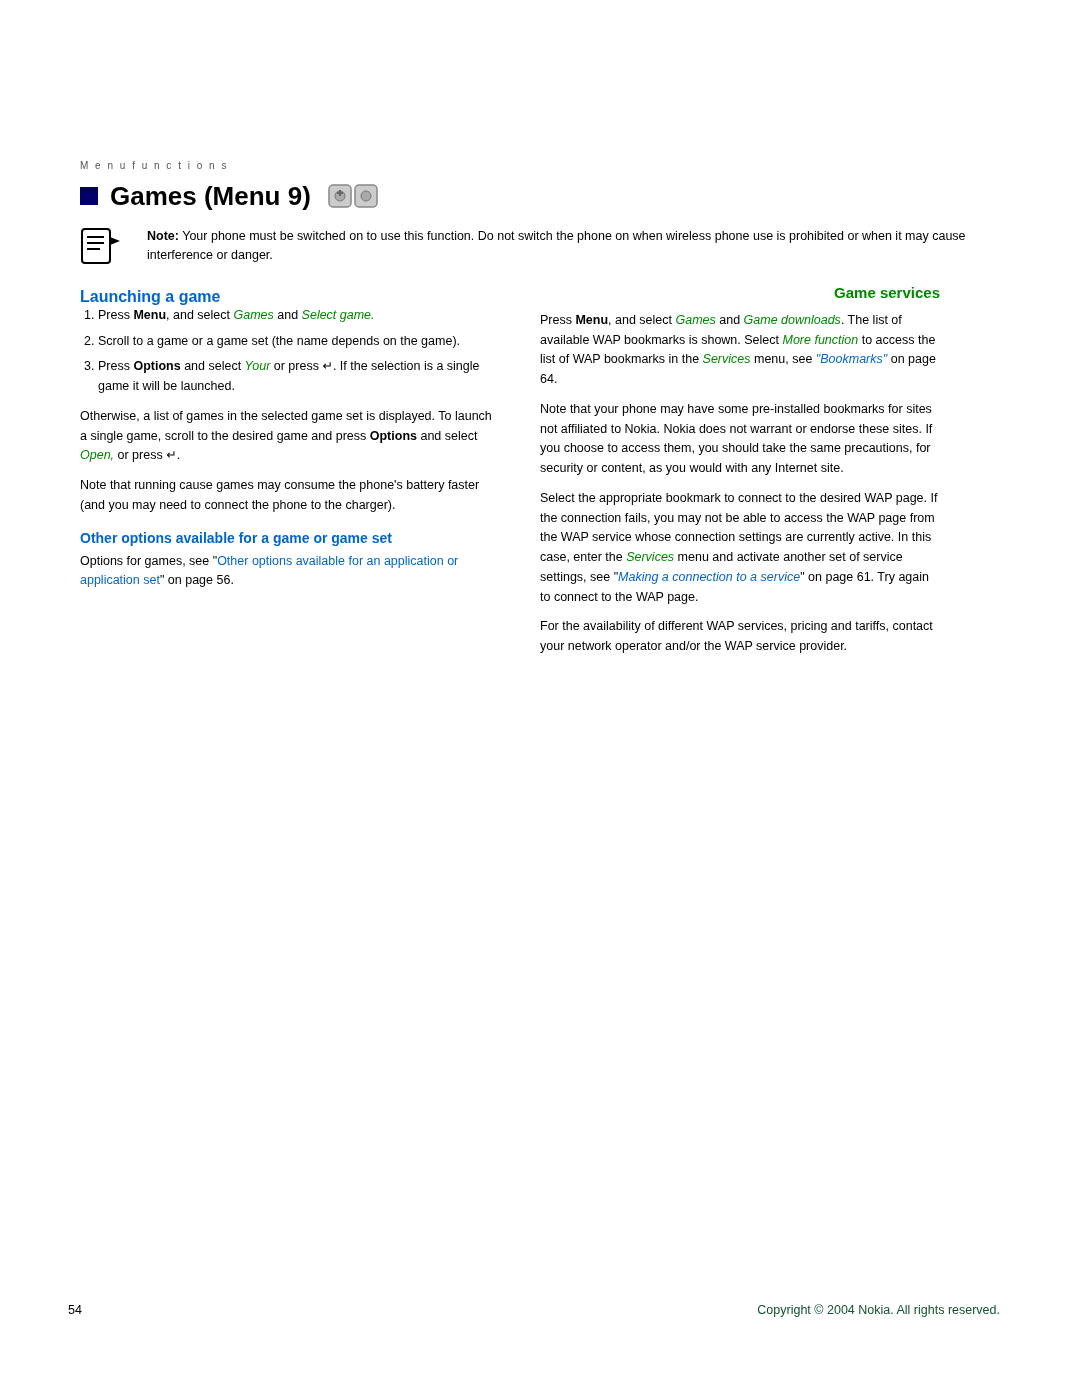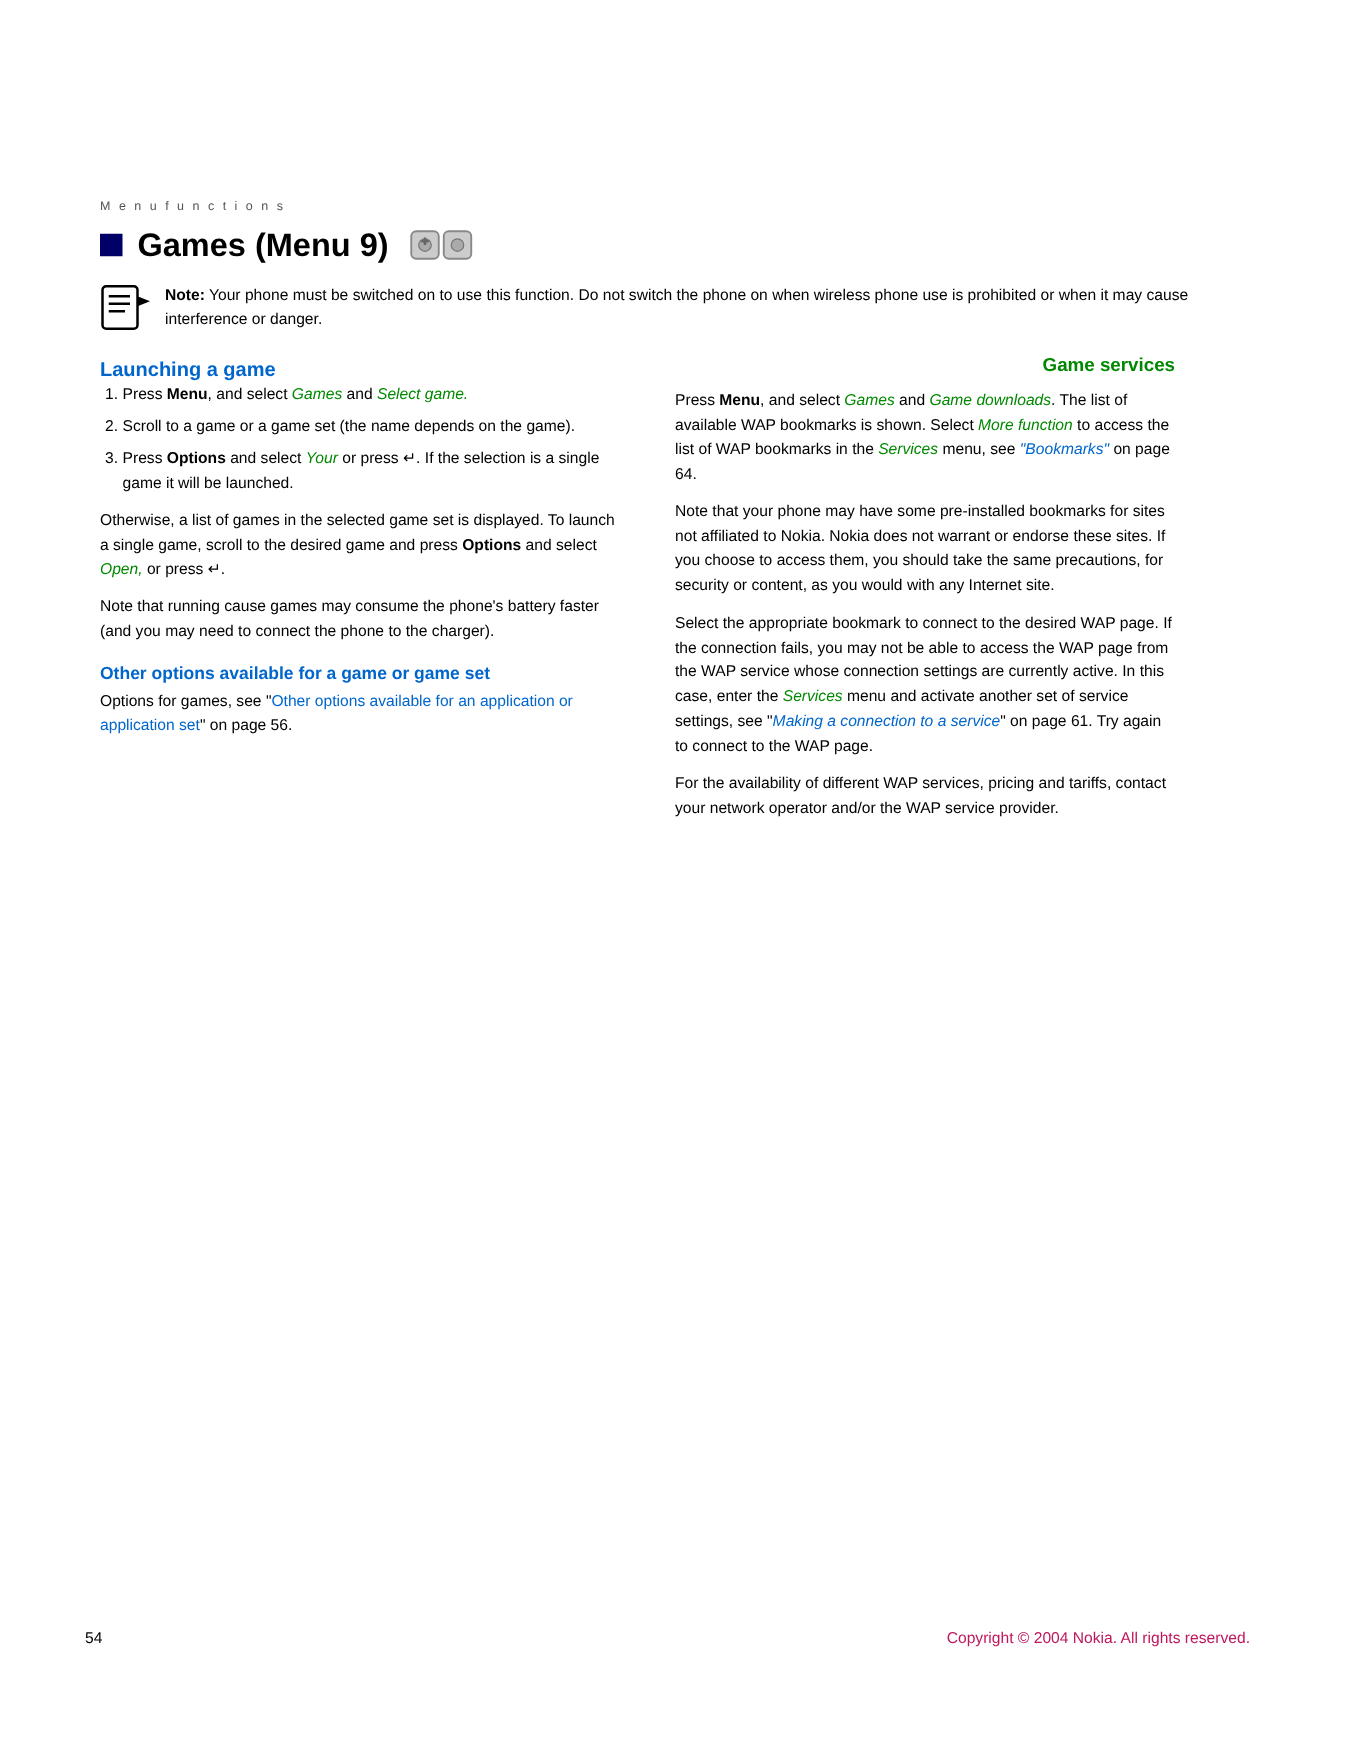--- a/index.html
+++ b/index.html
@@ -70,21 +70,21 @@
       width: 18px;
       height: 18px;
       background: #000066;
       display: inline-block;
       vertical-align: middle;
       margin-right: 4px;
     }
 
     .note-box {
       display: flex;
-      gap: 10px;
+      gap: 25px;
       margin-bottom: 18px;
       align-items: flex-start;
     }
 
     .note-text {
       font-size: 12.5px;
       line-height: 1.55;
       color: #000000;
     }
 
@@ -160,21 +160,21 @@
       padding-top: 4px;
     }
 
     .footer-page {
       font-size: 12.5px;
       color: #000000;
     }
 
     .footer-copyright {
       font-size: 12.5px;
-      color: #be185d;
+      color: #14532d;
     }
   </style>
 </head>
 <body>
 
 <div class="page">
 
   <div class="menu-label">M e n u   f u n c t i o n s</div>
 
   <div class="page-title">

